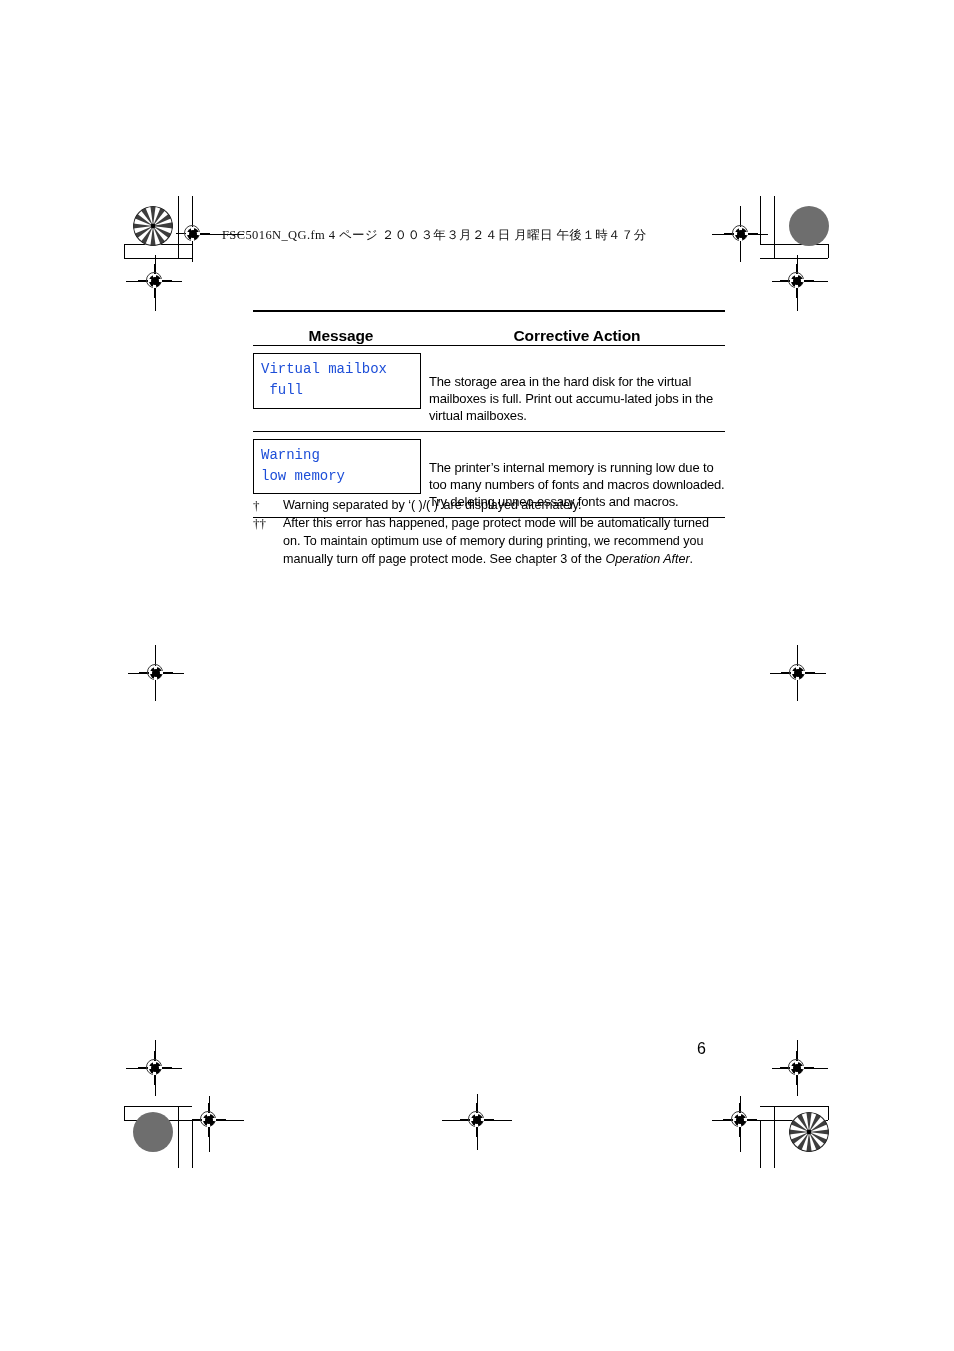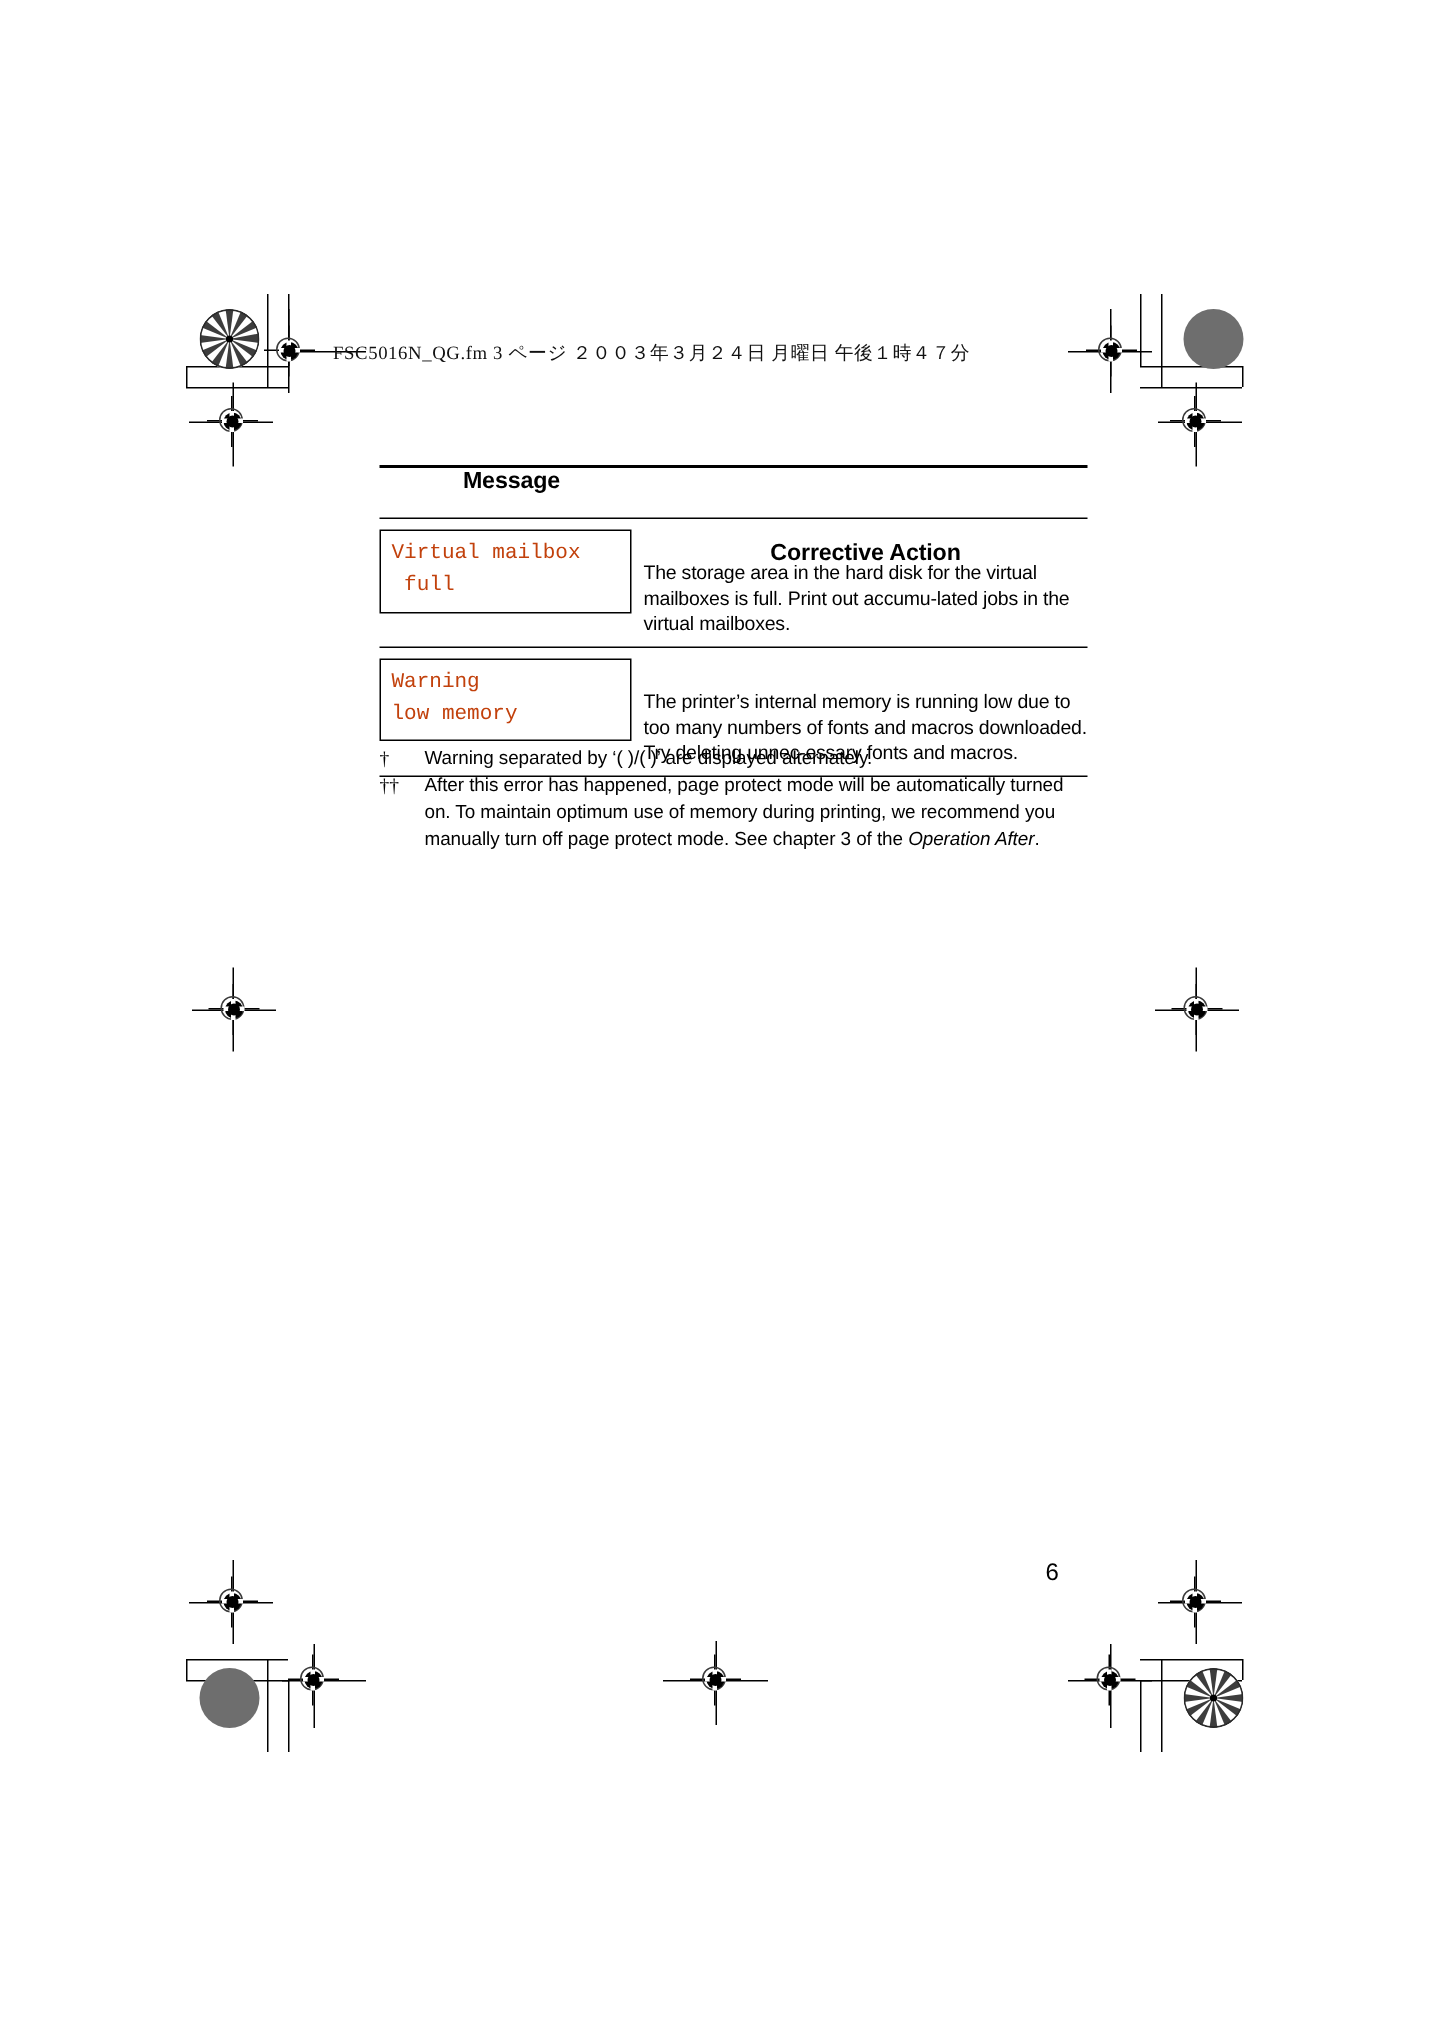--- a/index.html
+++ b/index.html
@@ -133,21 +133,21 @@
   }
   .tbl-rule {
     height: 1px;
     background: #000000;
     width: 100%;
   }
   .tbl-rule.thick { height: 2px; }
 
   .tbl-head {
     display: flex;
-    align-items: flex-start;
+    align-items: flex-end;
     height: 33px;
   }
   .th {
     font-size: 15.5px;
     font-weight: bold;
     text-align: center;
     letter-spacing: -0.1px;
   }
   .th.msg { width: 176px; }
   .th.act { flex: 1; margin-top: 48px; }
@@ -163,21 +163,21 @@
     box-sizing: border-box;
     padding-right: 8px;
   }
   .lcd {
     border: 1px solid #000000;
     box-sizing: border-box;
     padding: 5px 6px 6px 7px;
     font-family: "Liberation Mono", monospace;
     font-size: 14px;
     line-height: 1.52;
-    color: #c2410c;
+    color: #1d4ed8;
     white-space: pre;
   }
   .cell-act {
     flex: 1;
     font-size: 13px;
     line-height: 1.305;
     letter-spacing: -0.15px;
     padding-top: 0px;
     margin-top: 21px;
   }
@@ -422,21 +422,21 @@
       <div class="arm-v"></div>
     <div class="circ"></div>
       <div class="core"></div>
     <div class="notch-v"></div>
       <div class="notch-h"></div>
     <div class="core2"></div>
   </div>
 
 </div>
 
-<div class="fileheader">FSC5016N_QG.fm  3 ページ  ２００３年３月２４日  月曜日  午後１時４７分</div>
+<div class="fileheader">FSC5016N_QG.fm  4 ページ  ２００３年３月２４日  月曜日  午後１時４７分</div>
 
 <div class="doc-table">
 
   <div class="tbl-rule thick"></div>
 
   <div class="tbl-head">
     <div class="th msg">Message</div>
     <div class="th act">Corrective Action</div>
   </div>
 

